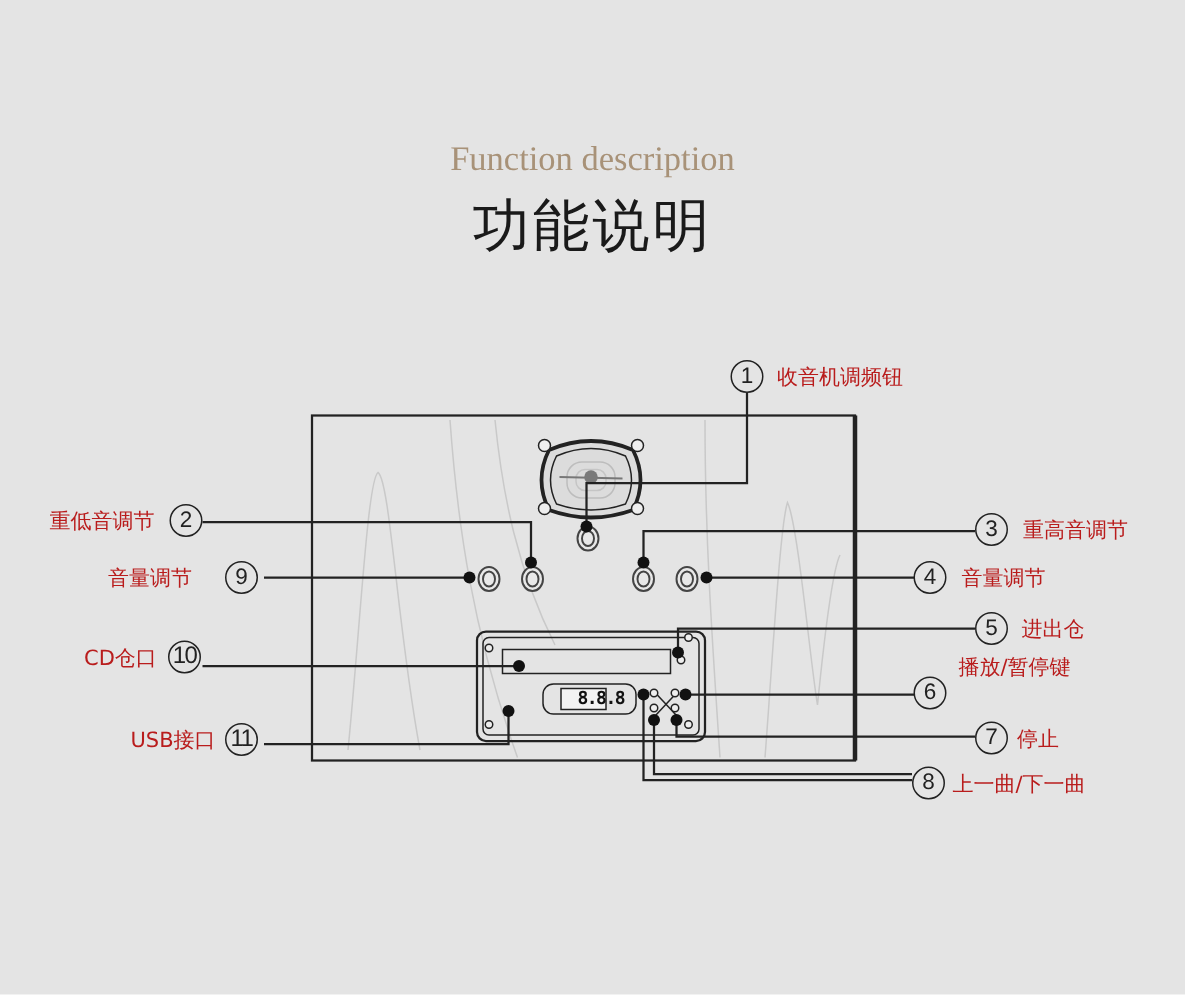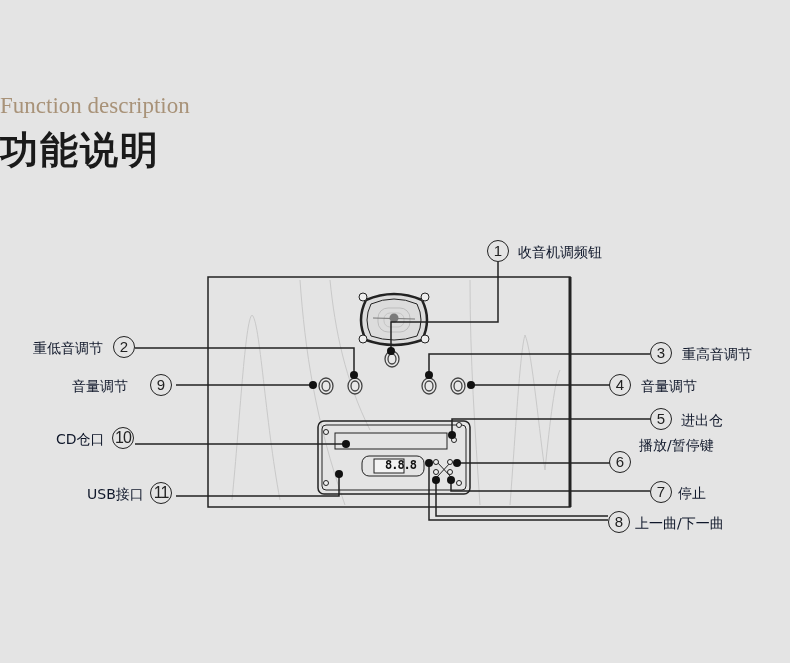--- a/index.html
+++ b/index.html
@@ -1,21 +1,21 @@
 <!DOCTYPE html>
 <html><head>
 <meta charset="utf-8">
 <style>
   html, body { margin:0; padding:0; }
   body { width:790px; height:670px; background:#e4e4e4; position:relative; overflow:hidden; font-family:"DejaVu Sans", sans-serif; }
   .bottom-strip { position:absolute; left:0; top:663px; width:790px; height:7px; background:#ffffff; }
-  .subtitle { position:absolute; left:0; width:790px; top:93px; font-family:"Liberation Serif","DejaVu Serif", serif; font-size:23px; color:#a89278; }
-  .title { position:absolute; left:0; width:790px; top:125px; text-align:left; font-family:"DejaVu Serif", serif; font-weight:bold; font-size:38px; color:#1a1a1a; letter-spacing:2px; }
+  .subtitle { position:absolute; left:0; width:790px; top:93px; text-align:center; font-family:"Liberation Serif","DejaVu Serif", serif; font-size:23px; color:#a89278; }
+  .title { position:absolute; left:0; width:790px; top:125px; text-align:center; font-family:"DejaVu Serif", serif; font-weight:normal; font-size:38px; color:#1a1a1a; letter-spacing:2px; }
   svg.diagram { position:absolute; left:0; top:0; }
-  .lbl { position:absolute; font-size:14px; color:#0f172a; white-space:nowrap; line-height:18px; }
+  .lbl { position:absolute; font-size:14px; color:#b91c1c; white-space:nowrap; line-height:18px; }
   .num { position:absolute; width:20px; height:20px; border:1.6px solid #222; border-radius:50%; font-size:15px; line-height:20px; text-align:center; color:#222; font-family:"Liberation Sans", sans-serif; background:#e4e4e4; }
   .num.two { font-size:16px; letter-spacing:-1px; }
 </style>
 </head>
 <body>
 
 <div class="bottom-strip"></div>
 
 <div class="subtitle">Function description</div>
 <div class="title">功能说明</div>

